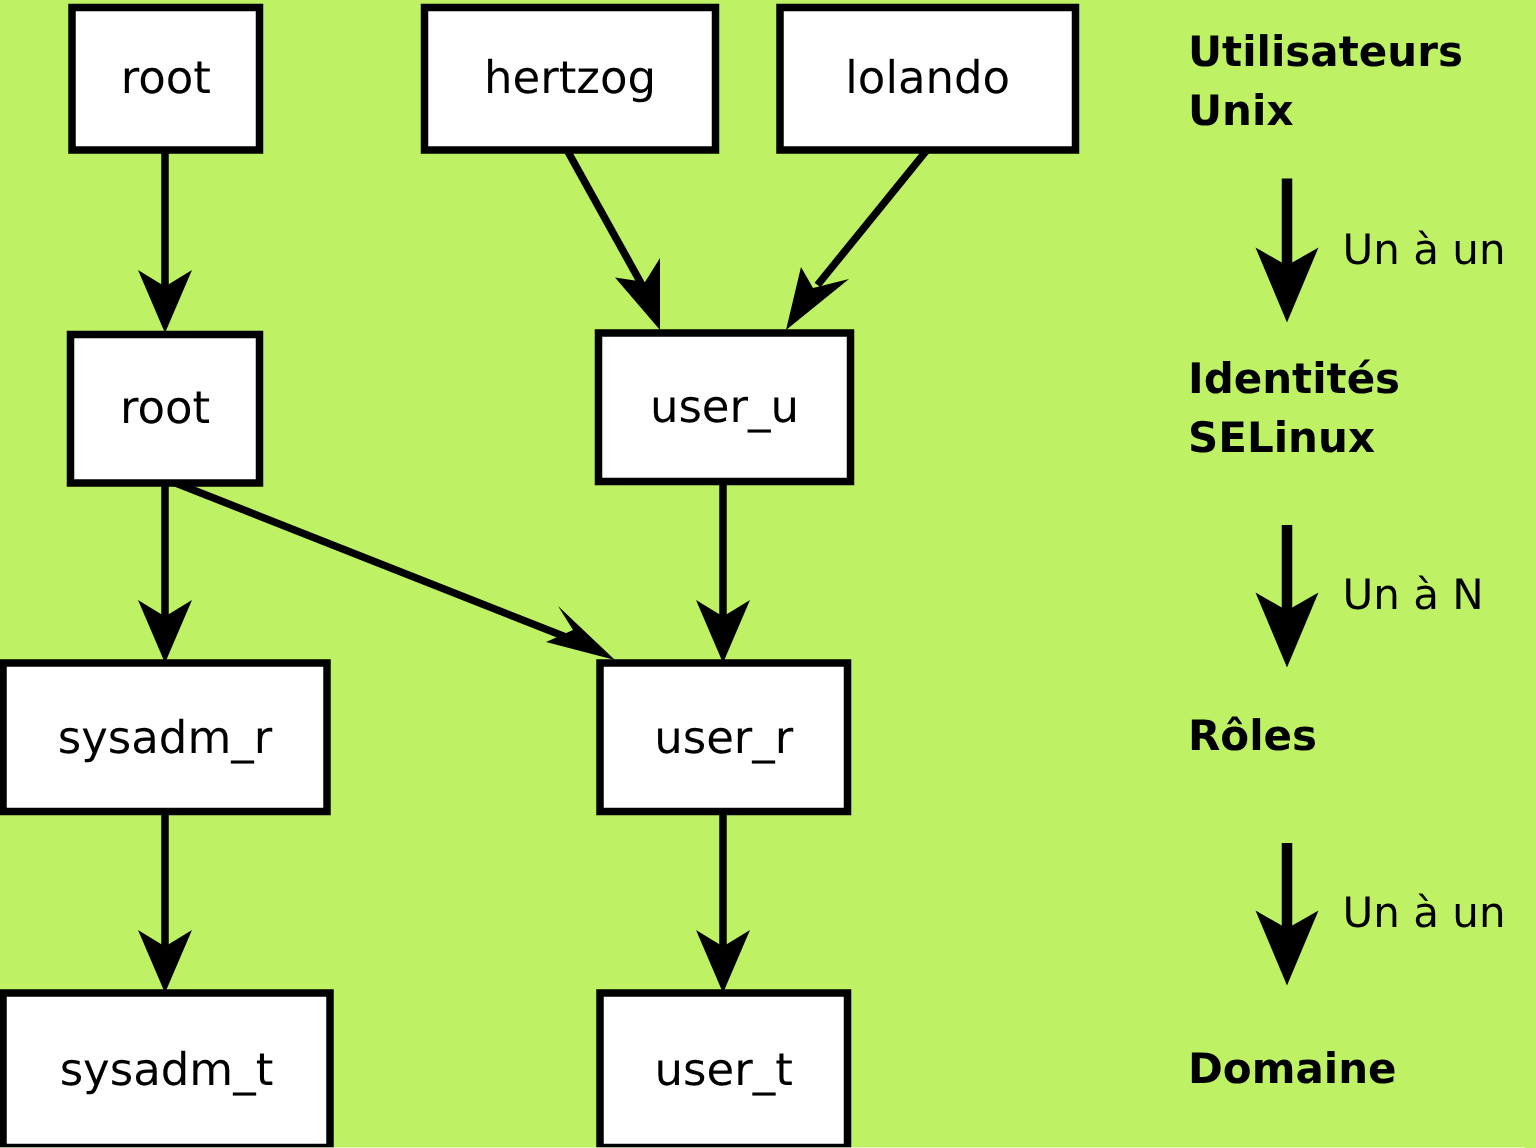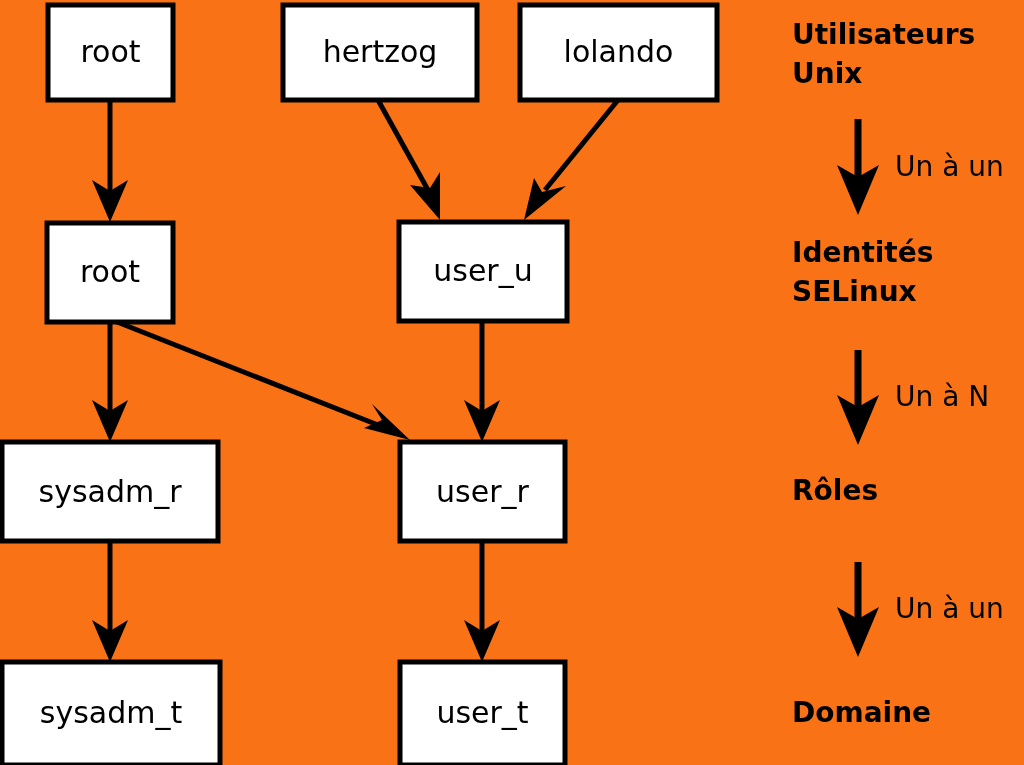--- a/index.html
+++ b/index.html
@@ -10,21 +10,21 @@
   body {
     width: 1024px;
     height: 765px;
     overflow: hidden;
     font-family: "DejaVu Sans", sans-serif;
   }
   #diagram-root {
     position: relative;
     width: 1024px;
     height: 765px;
-    background: #f97316;
+    background: #bef264;
   }
   svg.diagram-canvas {
     display: block;
     width: 1024px;
     height: 765px;
   }
   .node-box {
     fill: #ffffff;
     stroke: #000000;
     stroke-width: 5;

